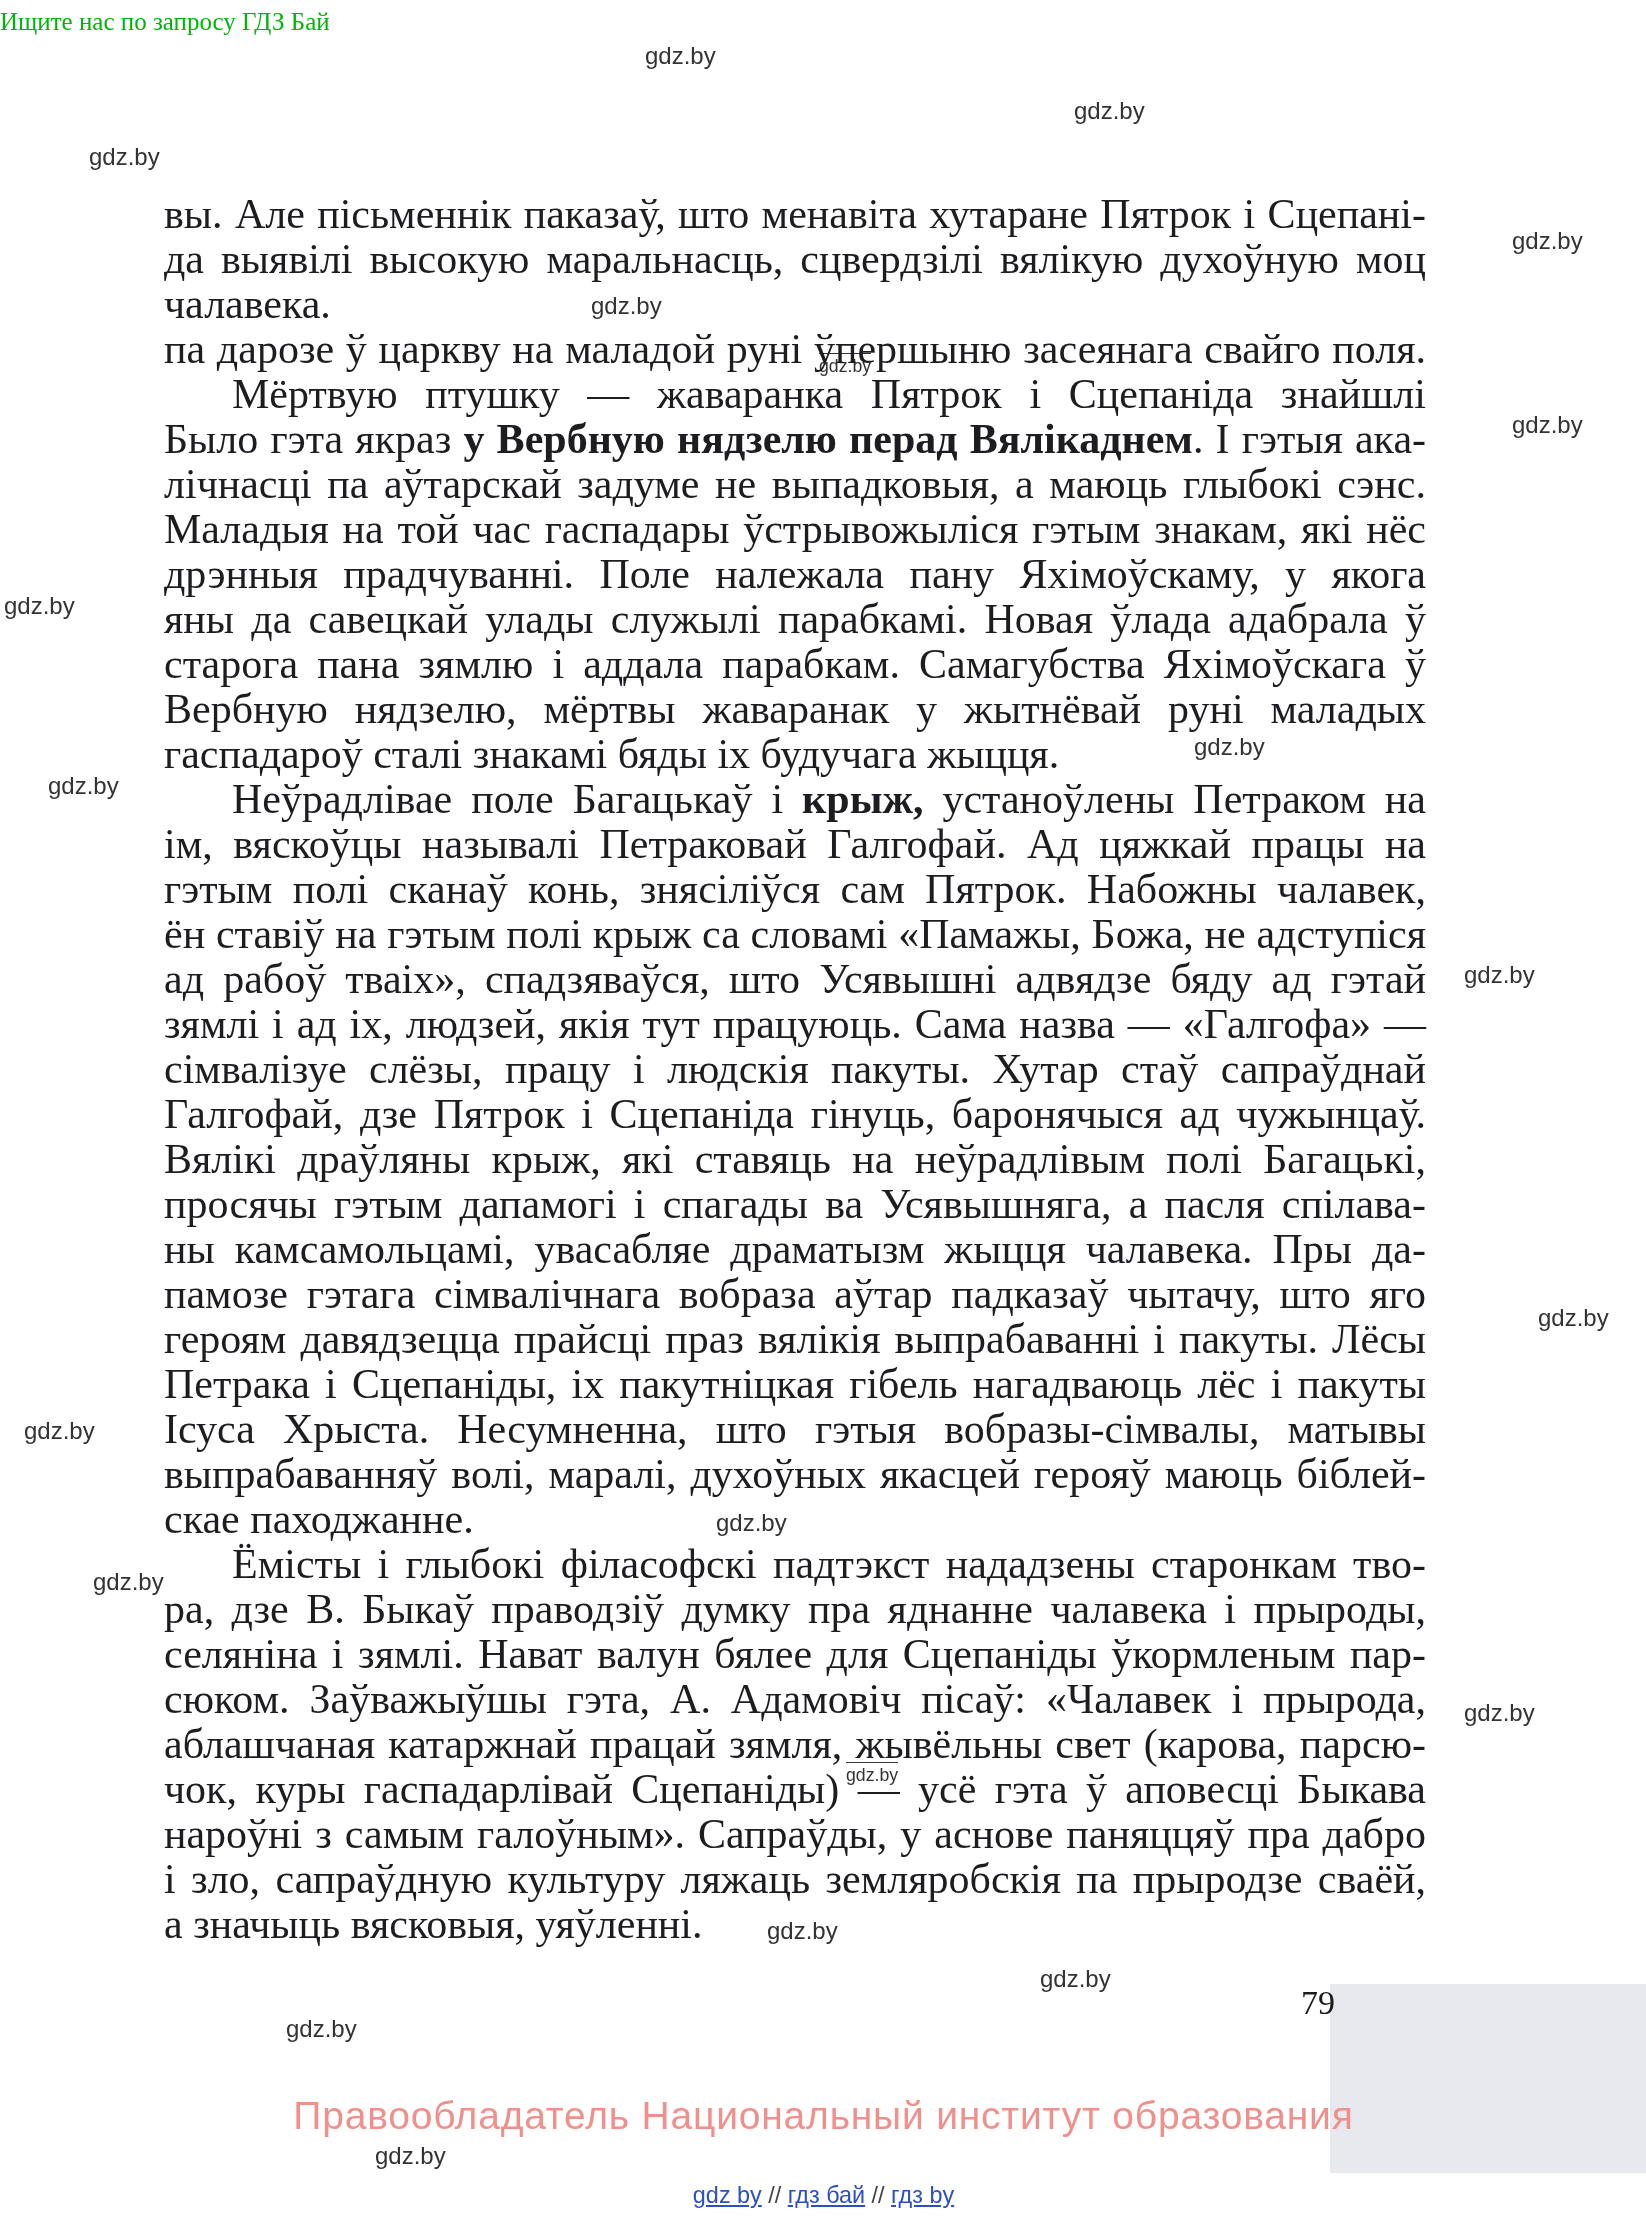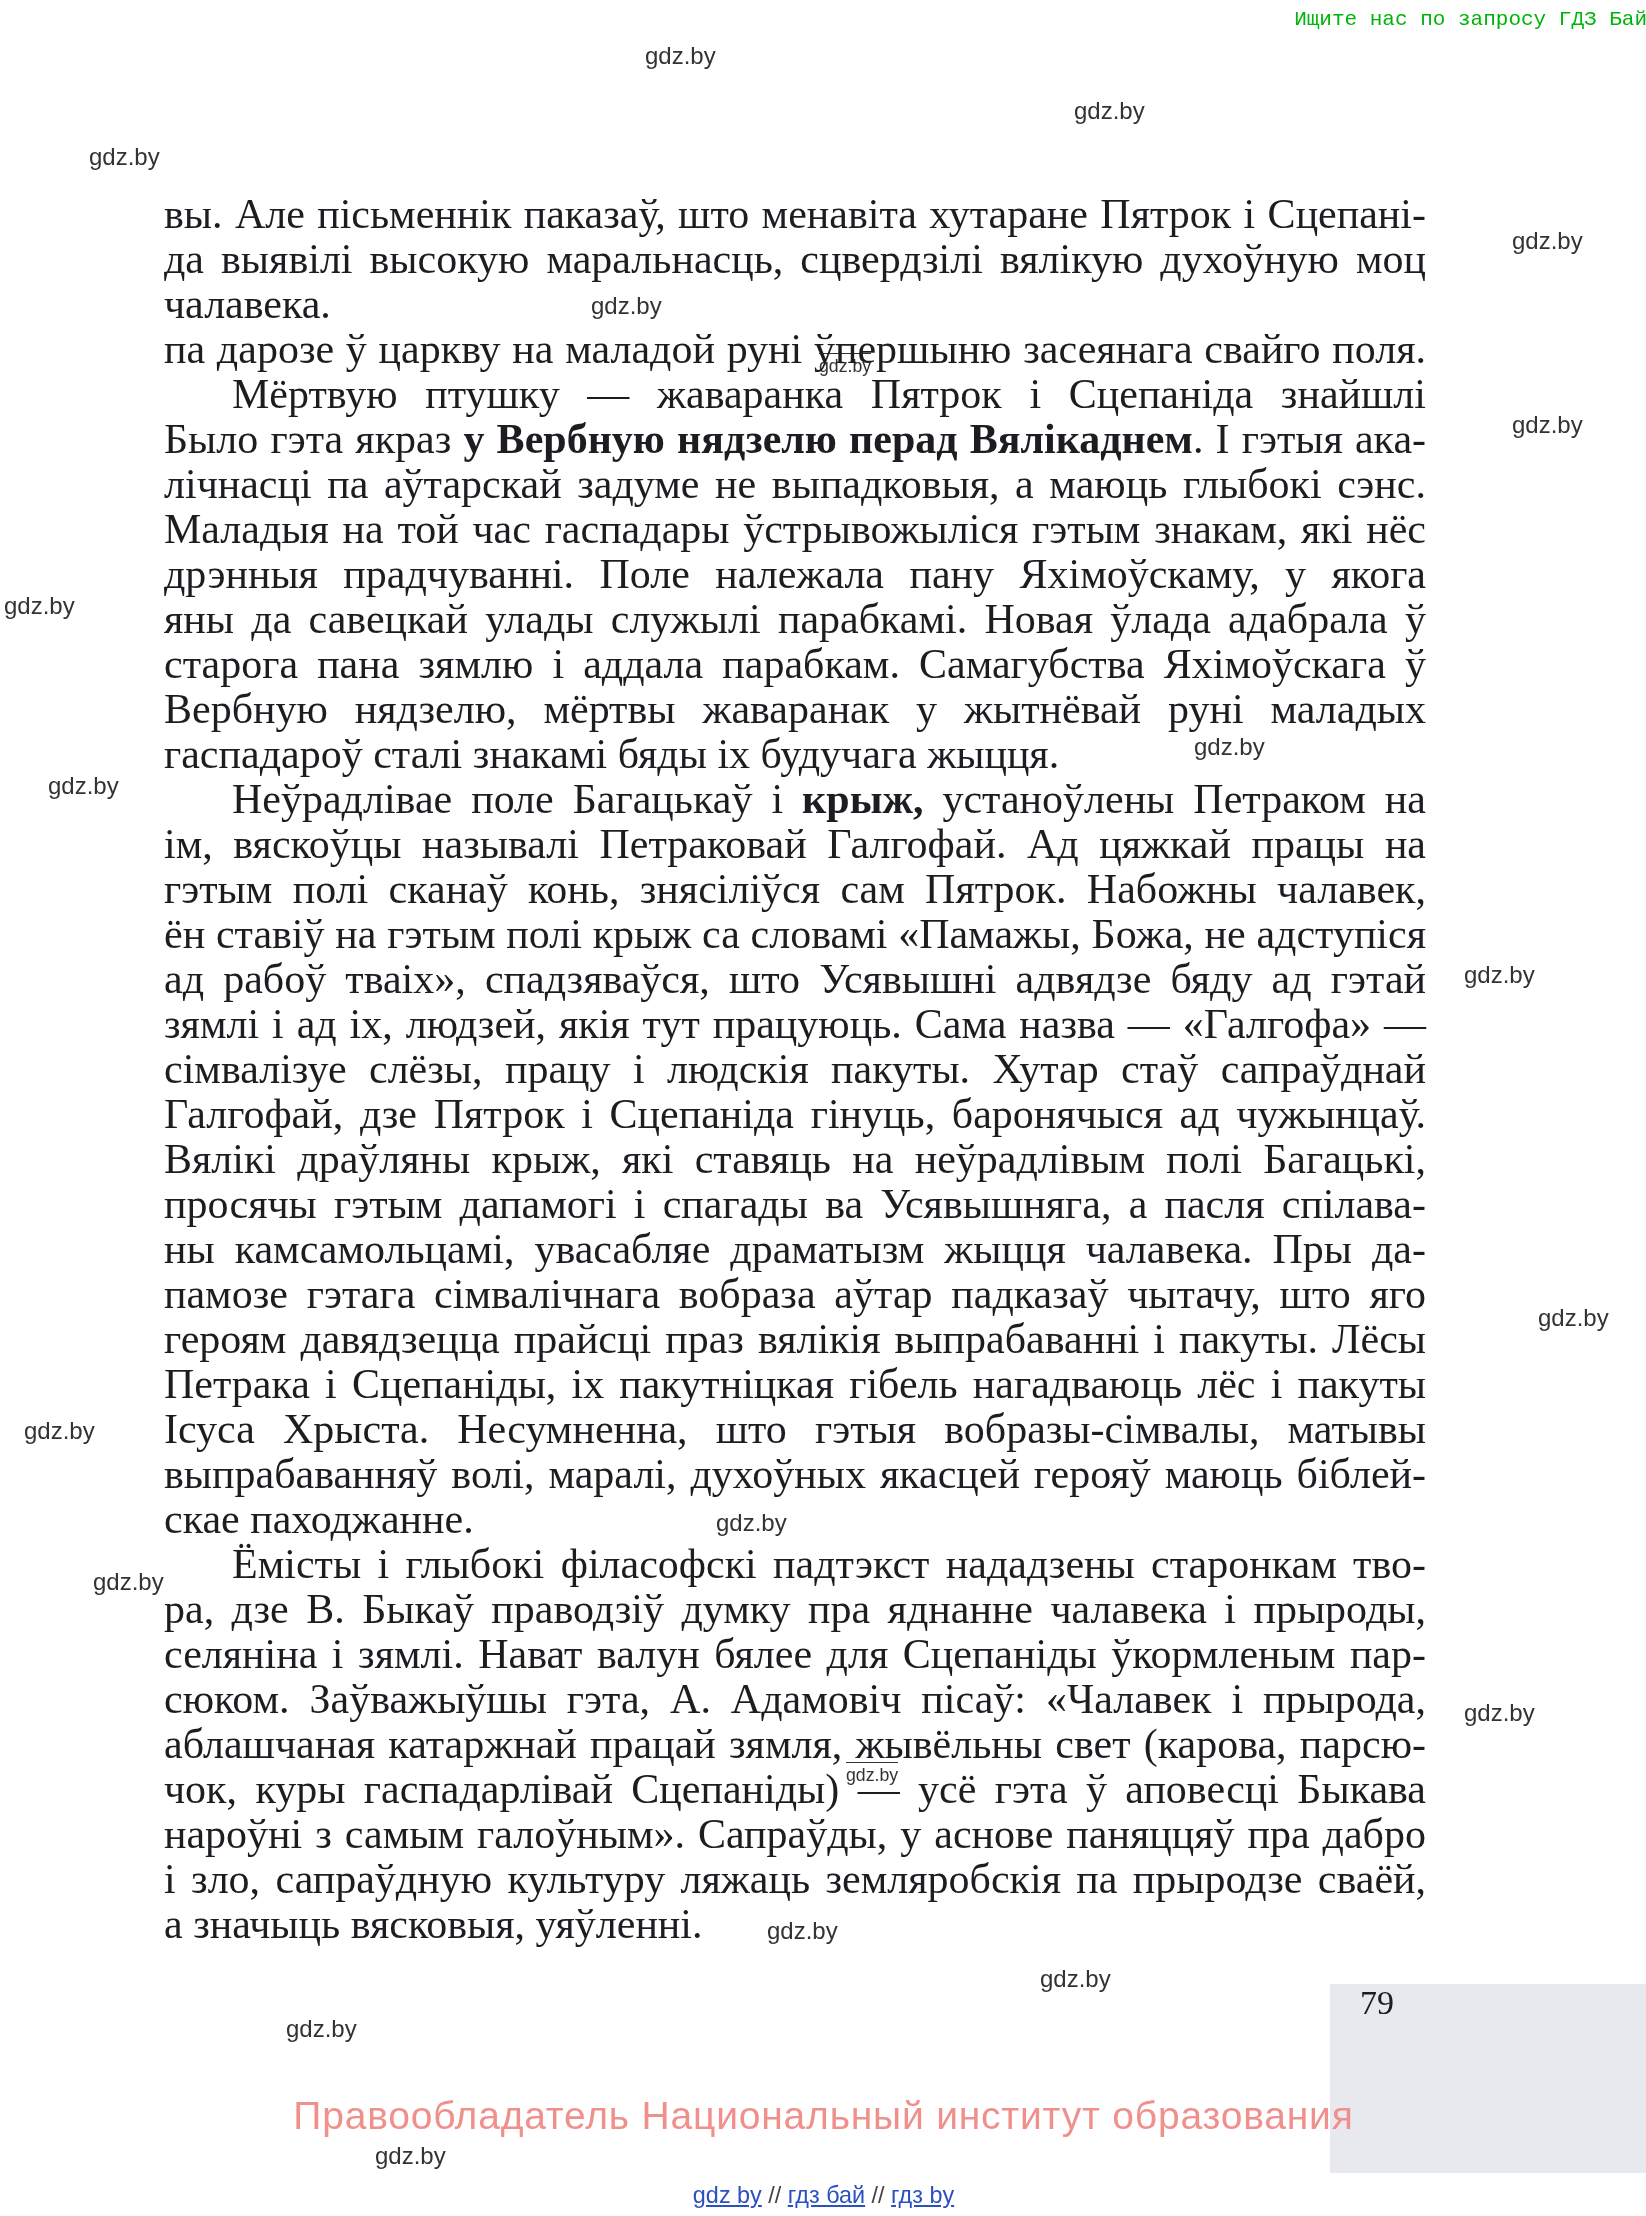--- a/index.html
+++ b/index.html
@@ -13,23 +13,23 @@
   html,body{margin:0;padding:0;background:#ffffff;}
   #page{
     position:relative;
     width:1647px;height:2216px;
     background:#ffffff;
     font-family:"Liberation Serif", serif;
     overflow:hidden;
   }
   .promo{
     position:absolute;top:8px;left:0;width:100%;
-    text-align:right;
-    font-family:Liberation Mono, monospace;
-    font-size:21px;color:var(--promo-green);
+    text-align:left;
+    font-family:Liberation Serif, serif;
+    font-size:25px;color:var(--promo-green);
   }
   .text-column{
     position:absolute;left:164px;top:192px;width:1262px;
     color:var(--text-dark);
     font-size:42px;line-height:45px;
   }
   .paragraph{margin:0;}
   .line{
     text-align:justify;
     text-align-last:justify;
@@ -47,21 +47,21 @@
   .wm.small{
     font-size:17.7px;
     border-top:1.6px solid var(--wm-gray);
     padding-top:1.6px;
   }
   .corner-box{
     position:absolute;left:1330px;top:1984px;width:317px;height:189px;
     background:var(--corner-gray);
   }
   .page-number{
-    position:absolute;left:1360px;top:1984px;
+    position:absolute;left:1301px;top:1984px;
     font-family:"Liberation Serif", serif;
     font-size:34px;color:#1c1c20;
   }
   .copyright{
     position:absolute;top:2094px;left:0;width:1647px;
     text-align:center;
     font-family:Liberation Sans, sans-serif;
     font-size:39px;color:var(--footer-pink);
     letter-spacing:0.8px;
   }

